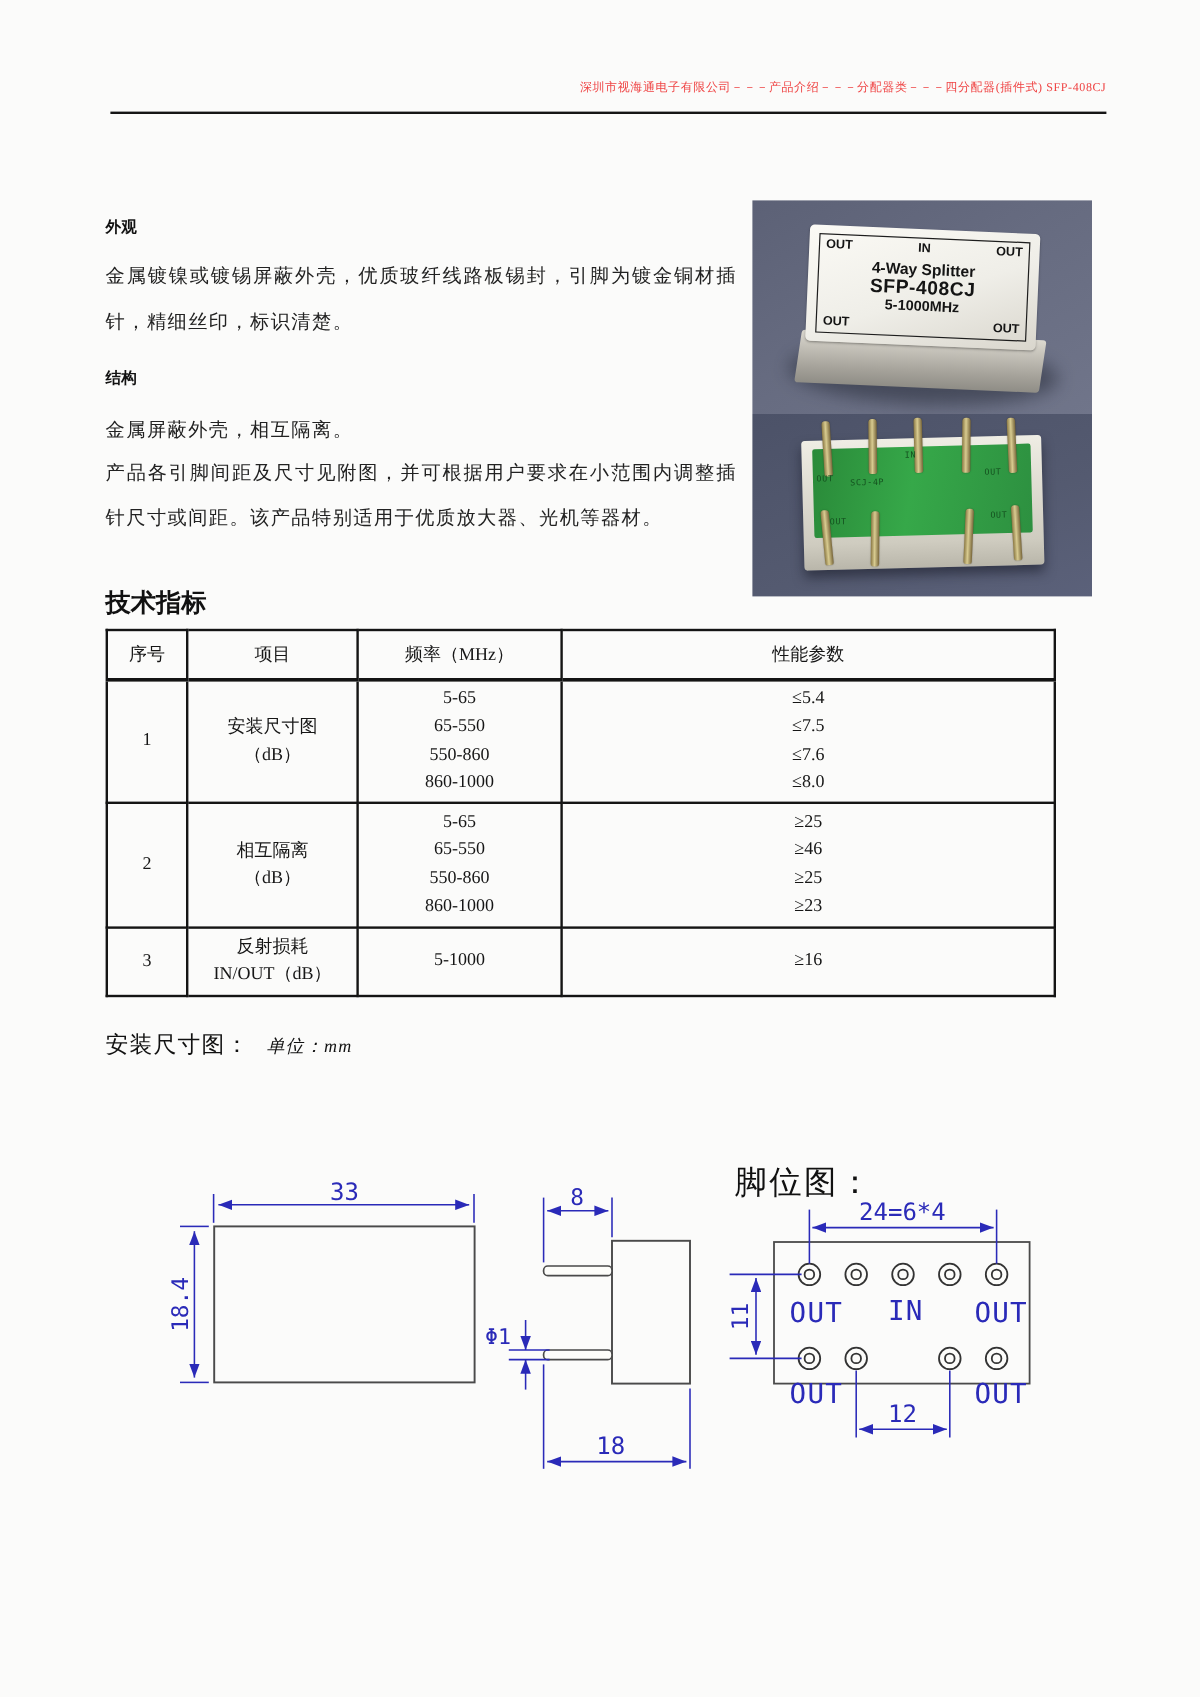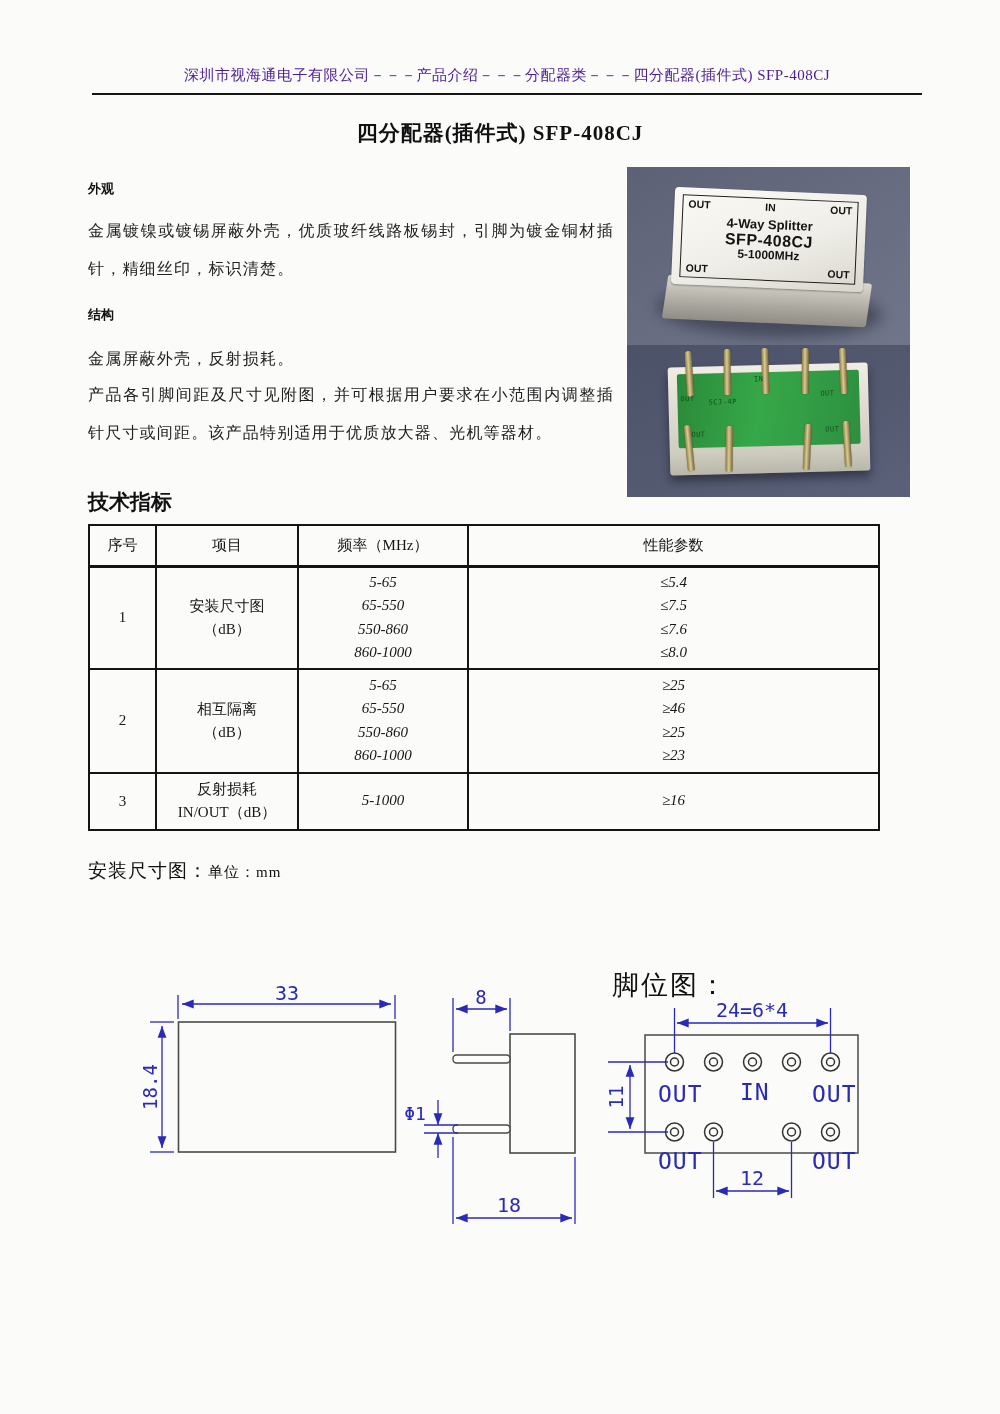--- a/index.html
+++ b/index.html
@@ -1,21 +1,21 @@
 <!DOCTYPE html>
 <html><head>
 <meta charset="utf-8">
 <style>
   html,body{margin:0;padding:0;background:#e8e8e8;}
   .page{position:relative;width:1000px;height:1414px;background:#fbfbfa;overflow:hidden;
         font-family:"Liberation Serif","DejaVu Serif",serif;color:#111;}
   .abs{position:absolute;}
 
   
-  .doc-header{top:66px;left:92px;width:830px;text-align:center;font-size:15px;letter-spacing:.5px;color:#4c1d95;}
+  .doc-header{top:66px;left:92px;width:830px;text-align:right;font-size:10px;letter-spacing:.5px;color:#ef4444;}
   .header-rule{top:93px;left:92px;width:830px;height:2px;background:#151515;}
   .doc-title{top:119px;left:0;width:1000px;text-align:center;font-size:21px;font-weight:bold;letter-spacing:1px;}
 
   
   .sec-h{left:88px;font-size:13px;font-weight:bold;}
   .sec-p{left:88px;width:526px;font-size:16px;line-height:38px;letter-spacing:1.2px;text-align:justify;color:#222;}
 
   
   .photos{top:167px;left:627px;width:283px;height:330px;}
   .photo-top{position:absolute;top:0;left:0;width:283px;height:178px;overflow:hidden;
@@ -44,44 +44,43 @@
        background:linear-gradient(100deg,#2a8a39 0%,#36a849 45%,#2d9040 100%);border-radius:2px;}
   .pin{position:absolute;width:7px;height:46px;border-radius:3px 3px 2px 2px;
        background:linear-gradient(90deg,#8a7844,#d8cb90 45%,#77653a);box-shadow:0 0 1px rgba(0,0,0,.5);}
   .pcb-txt{position:absolute;font-family:"DejaVu Sans Mono",monospace;font-size:7px;color:#14521f;letter-spacing:.5px;}
 
   
   table.spec{position:absolute;top:524px;left:88px;border-collapse:collapse;table-layout:fixed;
              font-size:15px;color:#161616;}
   table.spec td{border:2px solid #141414;text-align:center;vertical-align:middle;padding:0;margin-left:32px;}
   table.spec tr.head td{height:39px;border-bottom-width:3px;}
-  .cell-lines div{line-height:23.5px;font-style:italic;}
+  .cell-lines div{line-height:23.5px;}
   .item-cell div{line-height:23px;}
 
   .install-line{top:858px;left:88px;font-size:19px;letter-spacing:1px;}
-  .install-unit{font-size:15px;letter-spacing:1px;}
+  .install-unit{font-size:15px;letter-spacing:1px;margin-left:14px;font-style:italic;}
 
   svg text{font-family:"DejaVu Sans Mono",monospace;}
   .cad-num{fill:#2a2ab8;}
   .cad-label{fill:#2a2ab8;letter-spacing:1px;}
 </style>
 </head>
 <body>
 
 <div class="page">
 
   <div class="abs doc-header">深圳市视海通电子有限公司－－－产品介绍－－－分配器类－－－四分配器(插件式) SFP-408CJ</div>
   <div class="abs header-rule"></div>
-  <div class="abs doc-title">四分配器(插件式) SFP-408CJ</div>
 
   <div class="abs sec-h" style="top:180px;">外观</div>
   <div class="abs sec-p" style="top:212px;">金属镀镍或镀锡屏蔽外壳，优质玻纤线路板锡封，引脚为镀金铜材插针，精细丝印，标识清楚。</div>
 
   <div class="abs sec-h" style="top:306px;">结构</div>
-  <div class="abs sec-p" style="top:340px;">金属屏蔽外壳，反射损耗。</div>
+  <div class="abs sec-p" style="top:340px;">金属屏蔽外壳，相互隔离。</div>
   <div class="abs sec-p" style="top:376px;">产品各引脚间距及尺寸见附图，并可根据用户要求在小范围内调整插针尺寸或间距。该产品特别适用于优质放大器、光机等器材。</div>
 
   <div class="abs photos">
     <div class="photo-top">
       <div class="dev-shadow"></div>
       <div class="dev-front"></div>
       <div class="dev-face">
         <div class="dev-label">
           <div class="lbl-row">
             <span>OUT</span>

